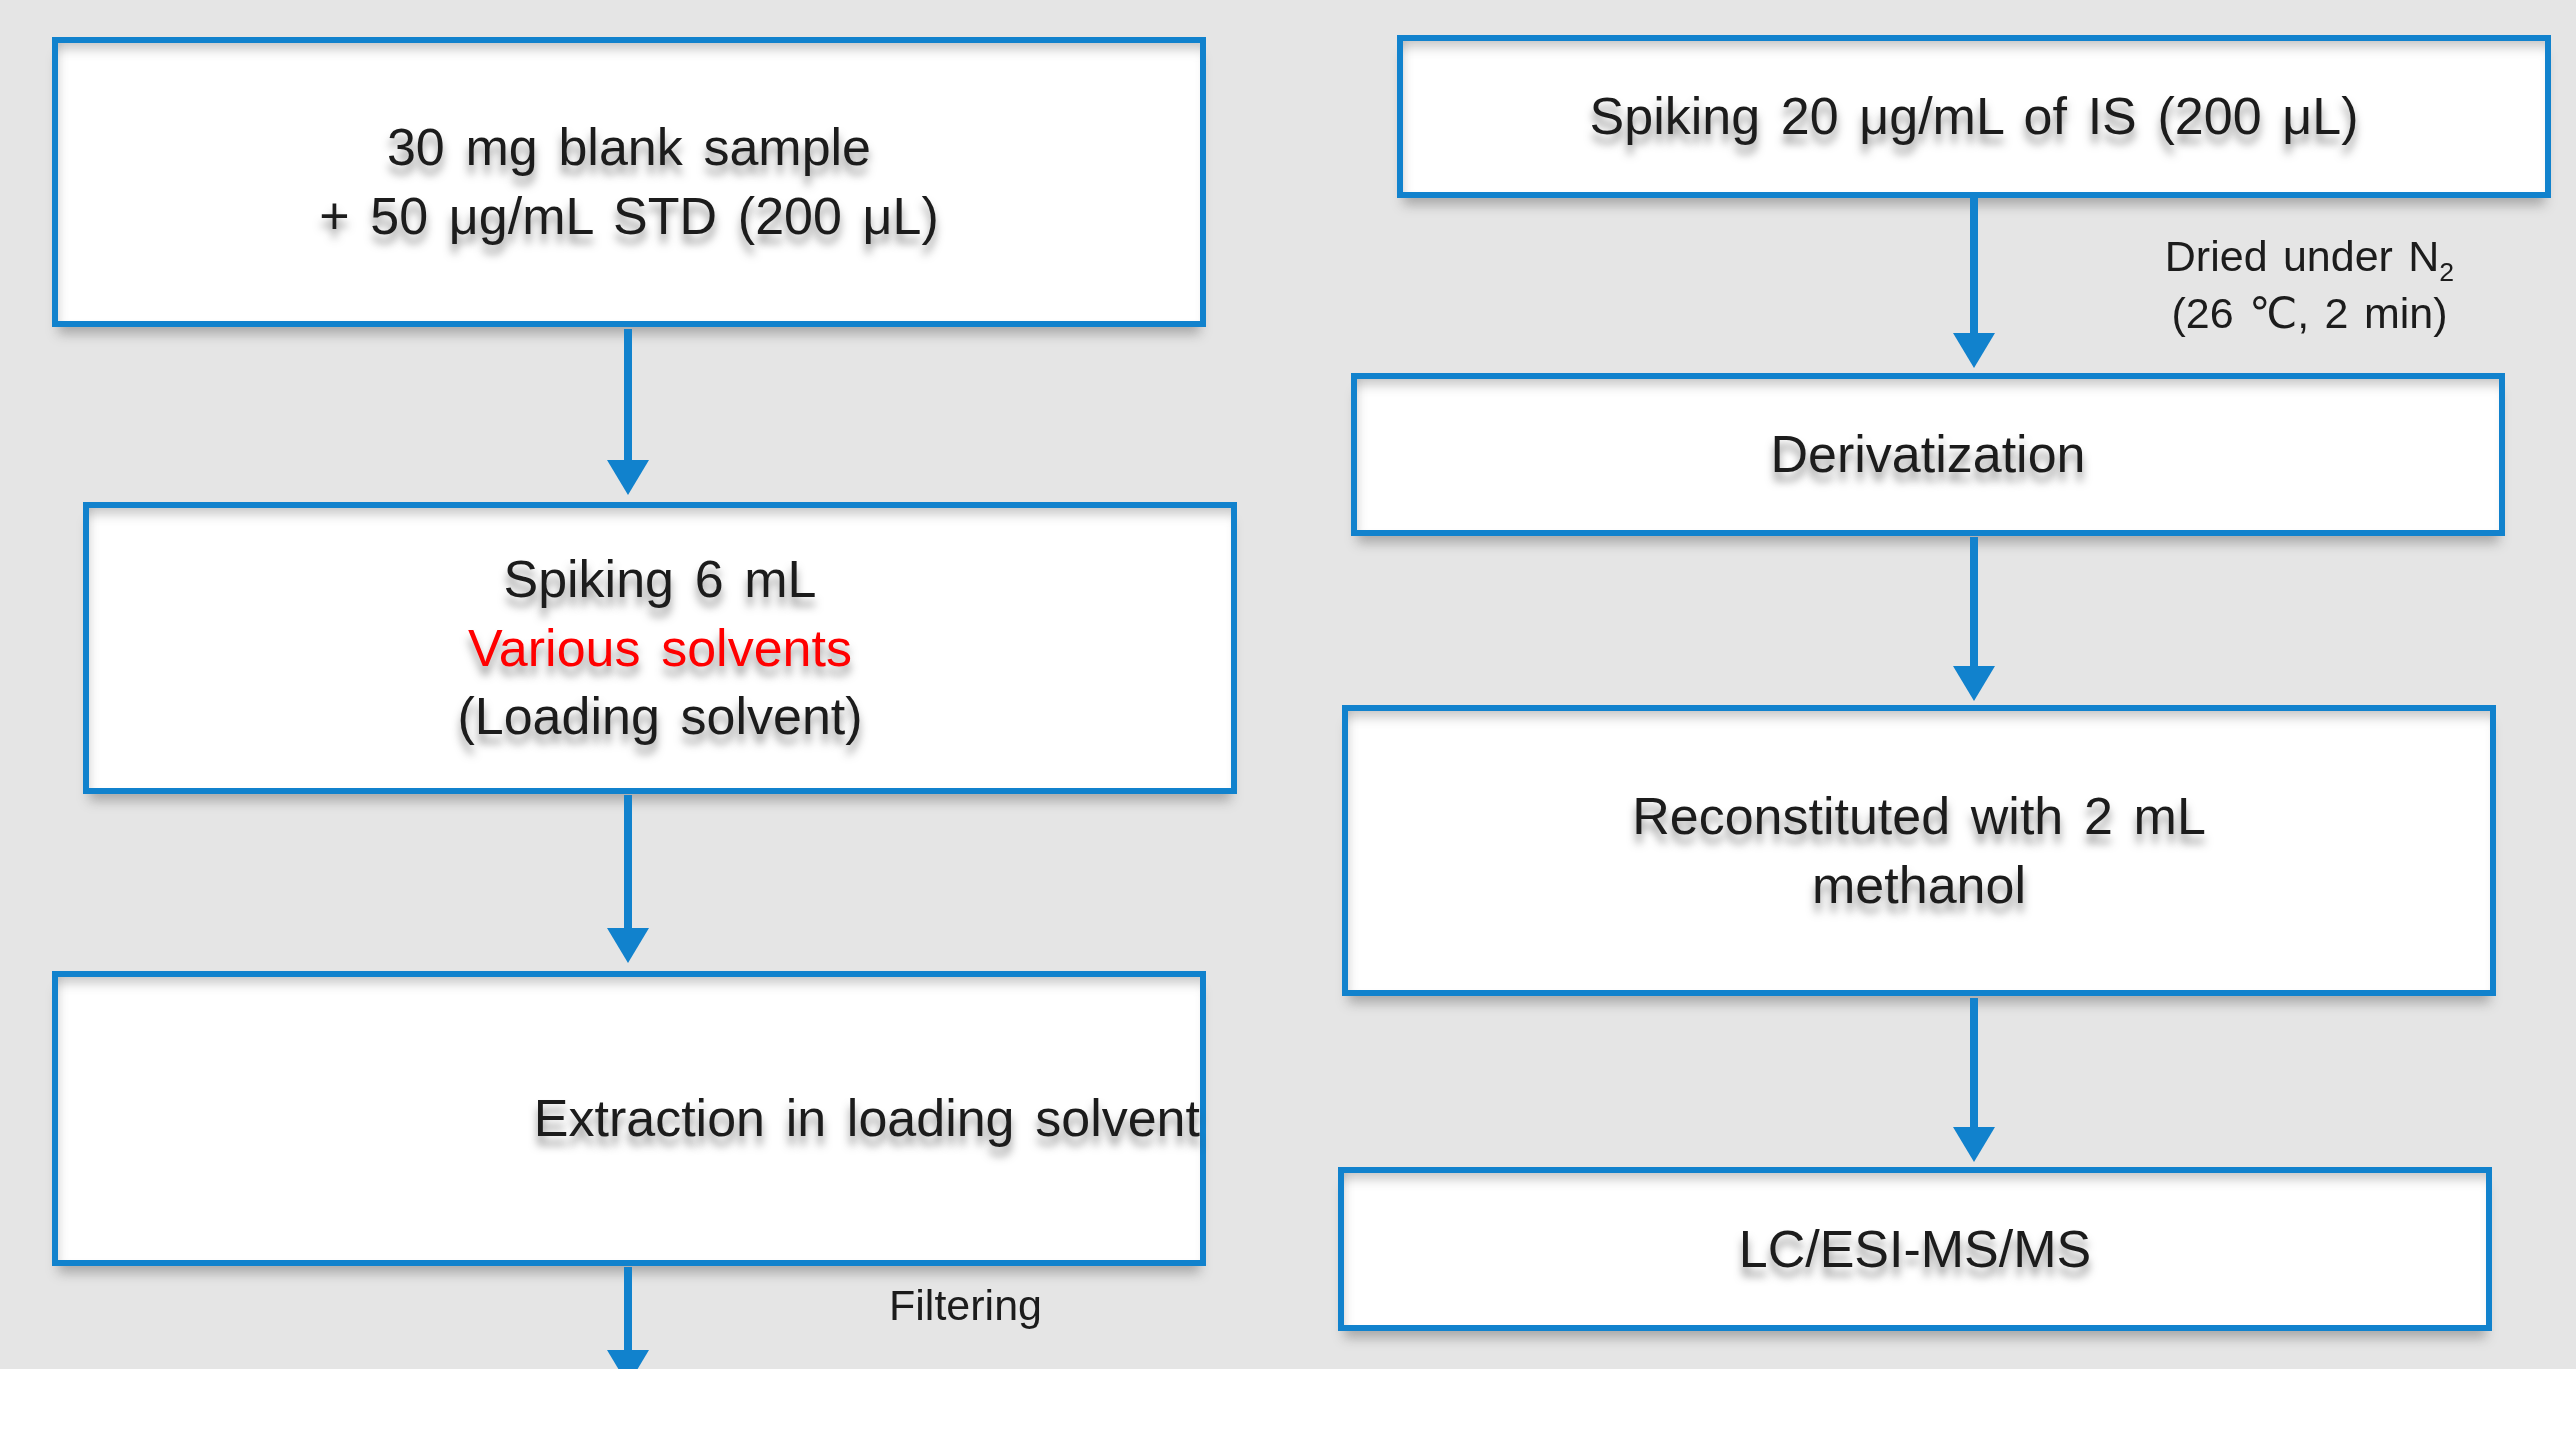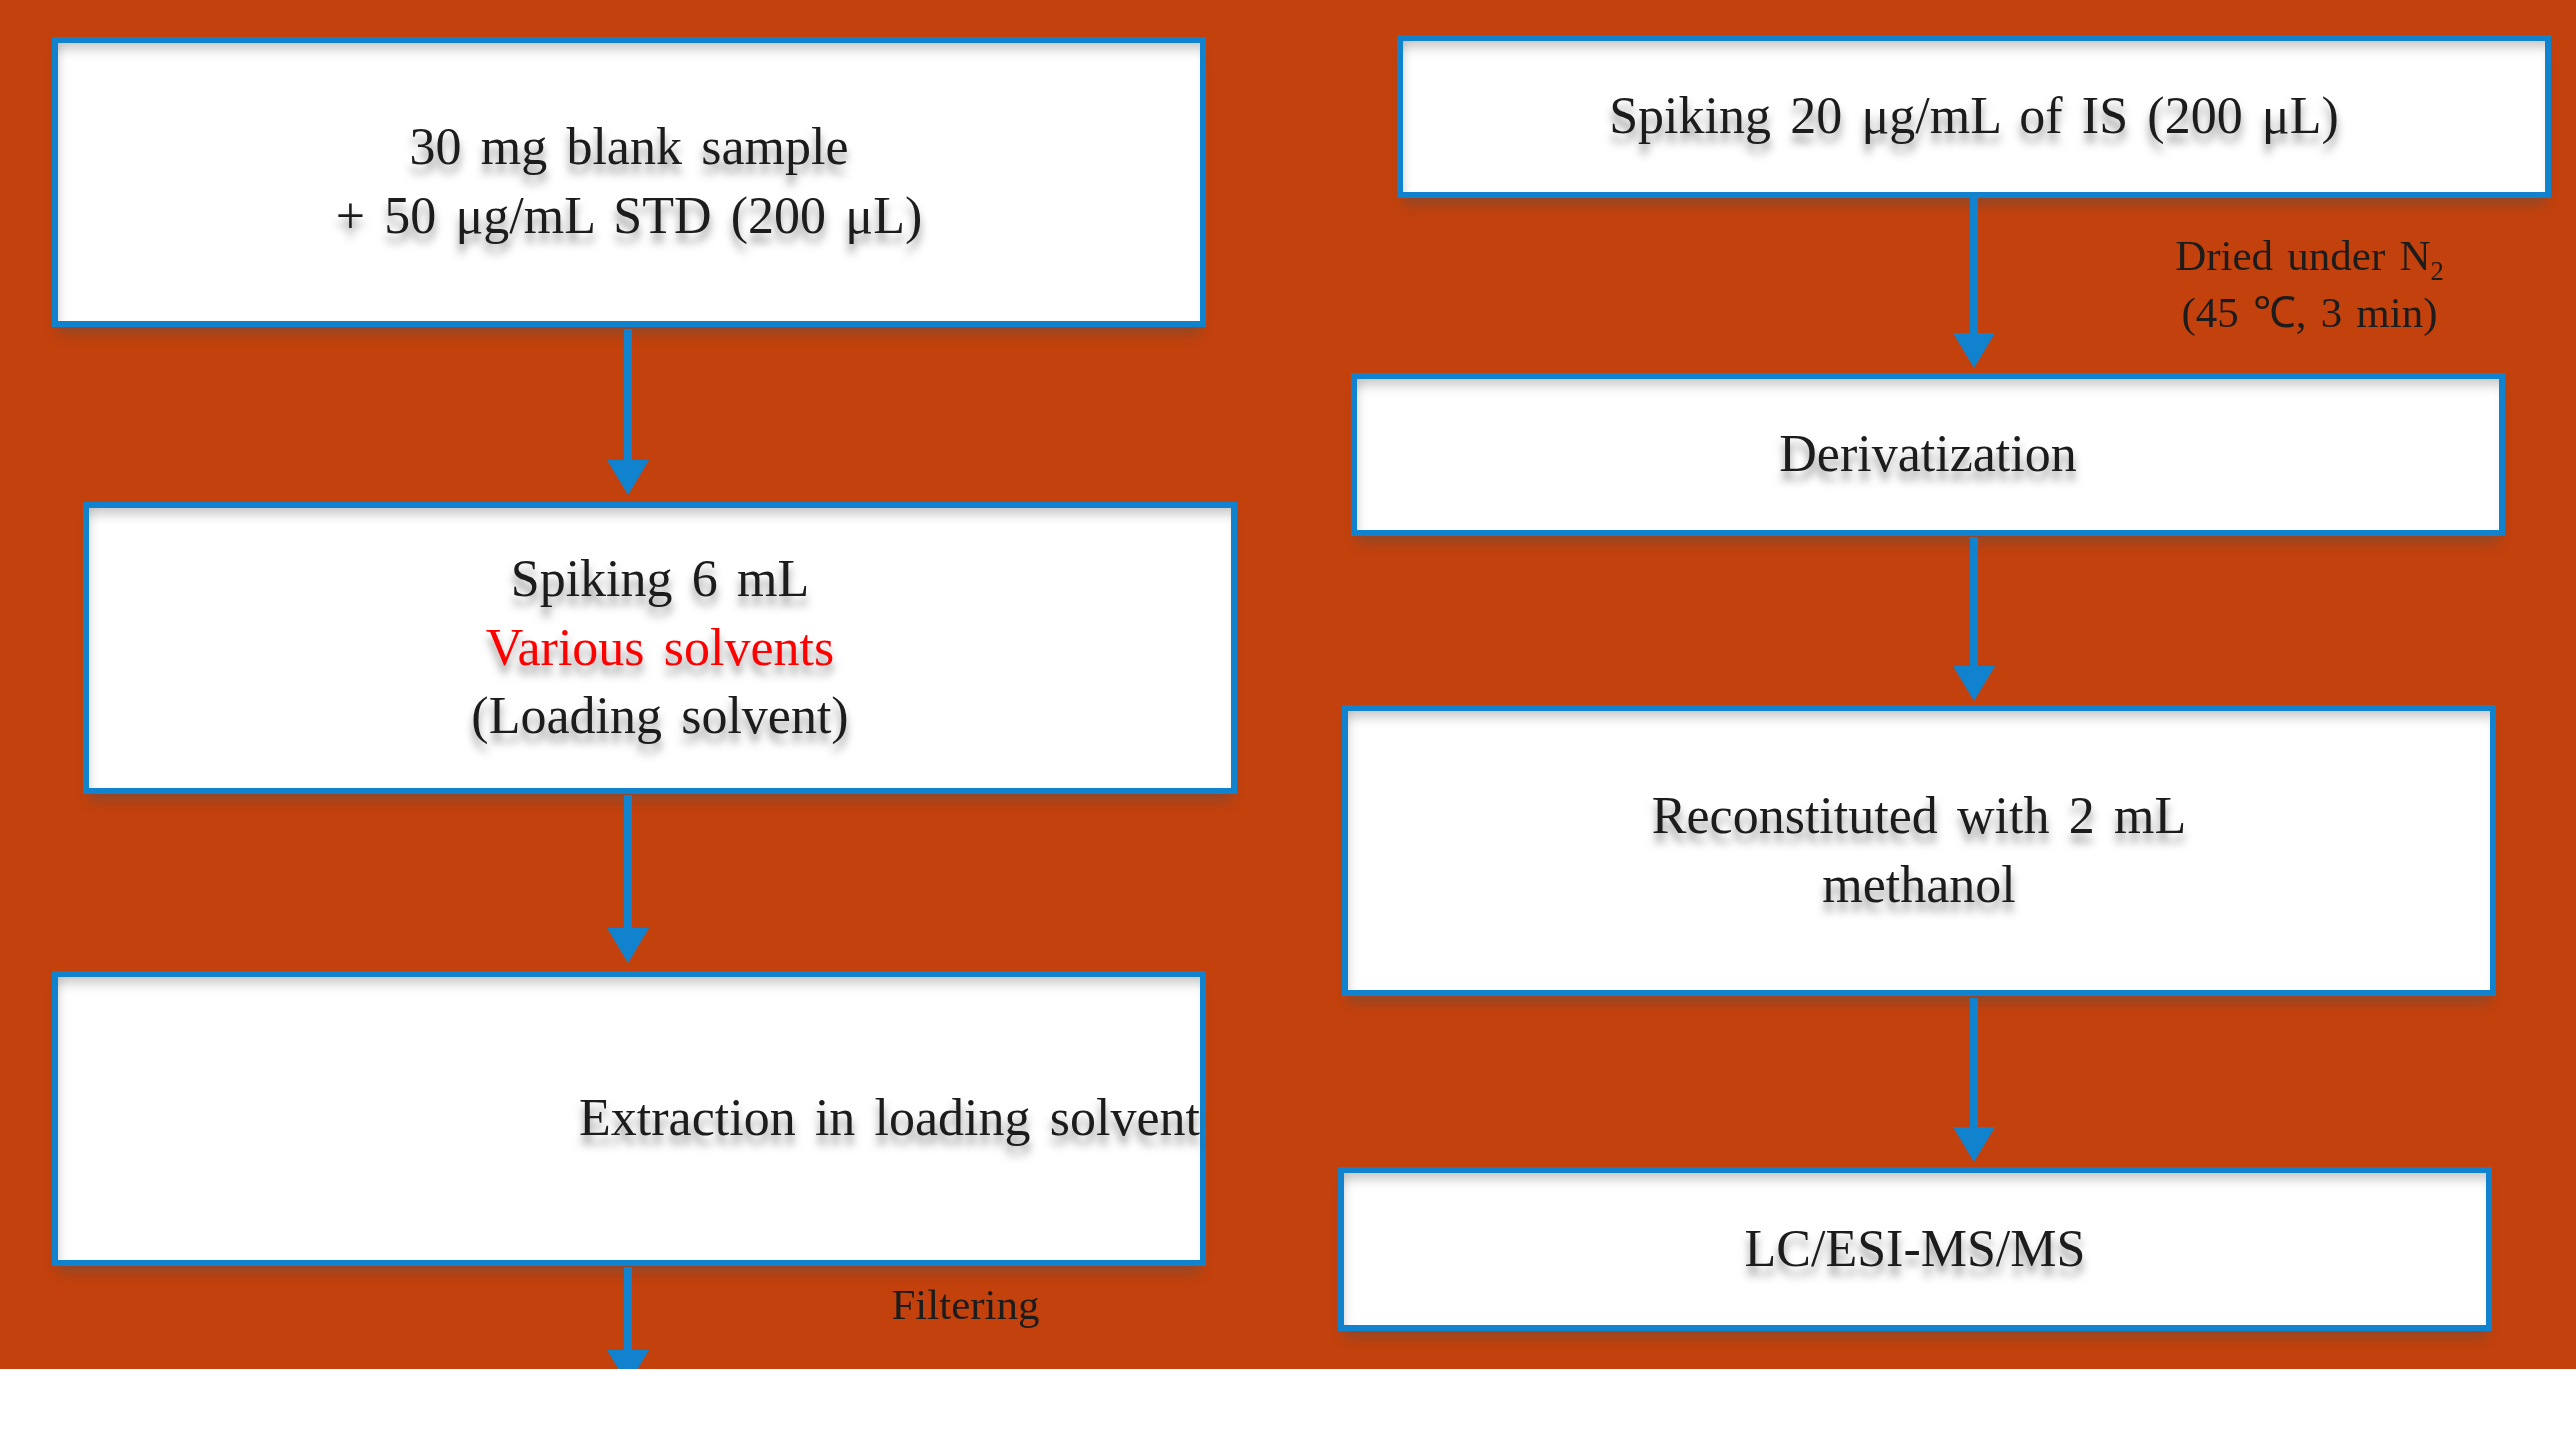--- a/index.html
+++ b/index.html
@@ -5,23 +5,22 @@
   html, body {
     margin: 0;
     padding: 0;
     background: #ffffff;
     font-family: "Liberation Sans", "DejaVu Sans", sans-serif;
   }
   .canvas {
     position: relative;
     width: 2576px;
     height: 1369px;
-    background: #c2410c;
+    background: #e5e5e5;
     overflow: hidden;
-    font-family: Liberation Serif, serif;
   }
   .box {
     position: absolute;
     box-sizing: border-box;
     background: #ffffff;
     border: 6.4px solid var(--accent-blue, #1182cd);
     box-shadow:
       0 13px 11px -6.4px rgba(80, 80, 80, 0.40),
       inset 0 13px 11px -6.4px rgba(80, 80, 80, 0.30),
       inset 9.2px 0 9.2px -7.4px rgba(80, 80, 80, 0.18);
@@ -115,21 +114,21 @@
     <div class="line">Spiking 20 μg/mL of IS (200 μL)</div>
   </div>
 
   <div class="arrow" style="left:1953px; top:198px; width:42px; height:170px;">
     <div class="shaft"></div>
     <div class="head"></div>
   </div>
 
   <div class="side-label" style="left:2098px; top:228px; width:423px;">
     <div><span>Dried under N</span><sub>2</sub></div>
-    <div>(45 ℃, 3 min)</div>
+    <div>(26 ℃, 2 min)</div>
   </div>
 
   <div class="box" style="left:1351px; top:373px; width:1154px; height:163px;">
     <div class="line">Derivatization</div>
   </div>
 
   <div class="arrow" style="left:1953px; top:537px; width:42px; height:164px;">
     <div class="shaft"></div>
     <div class="head"></div>
   </div>

